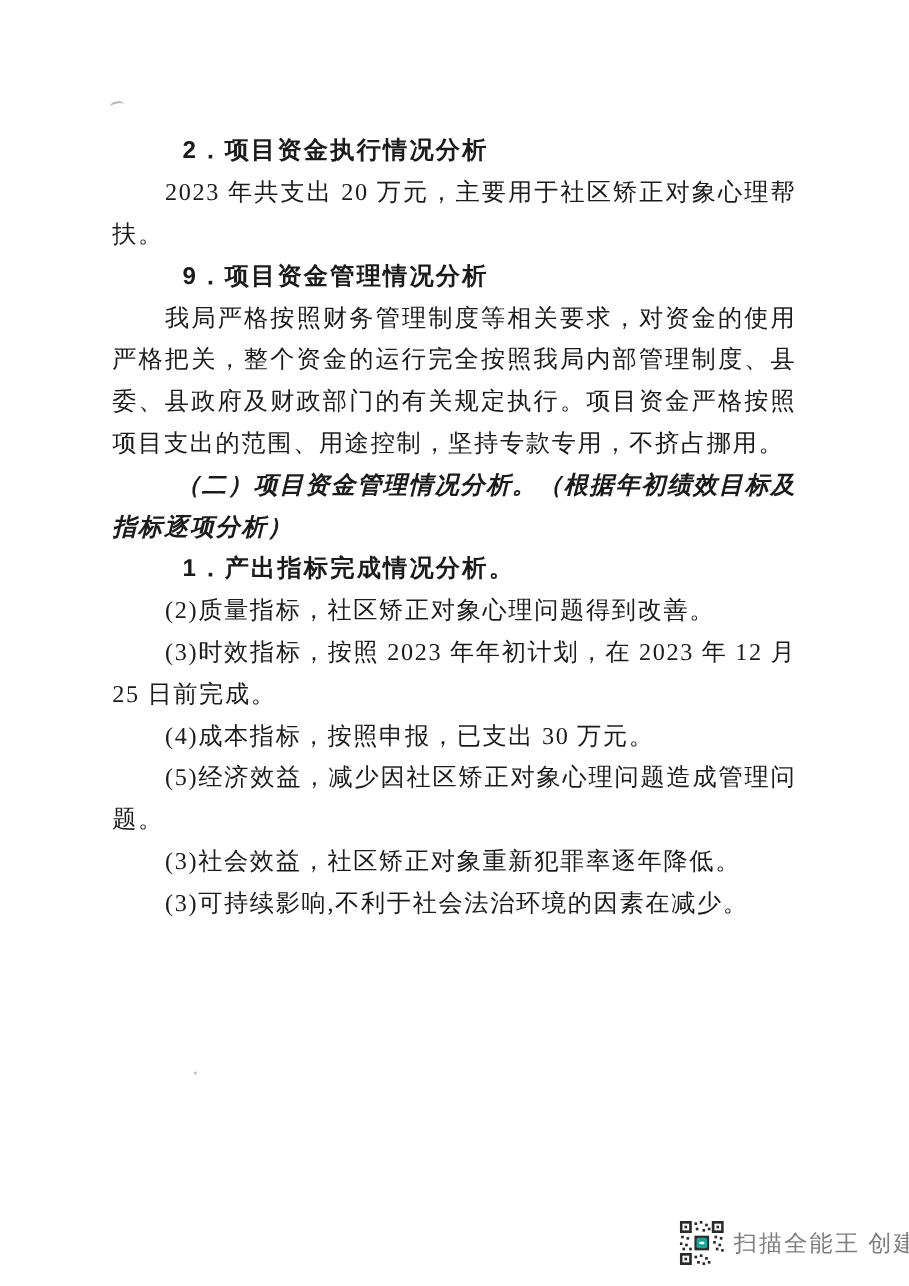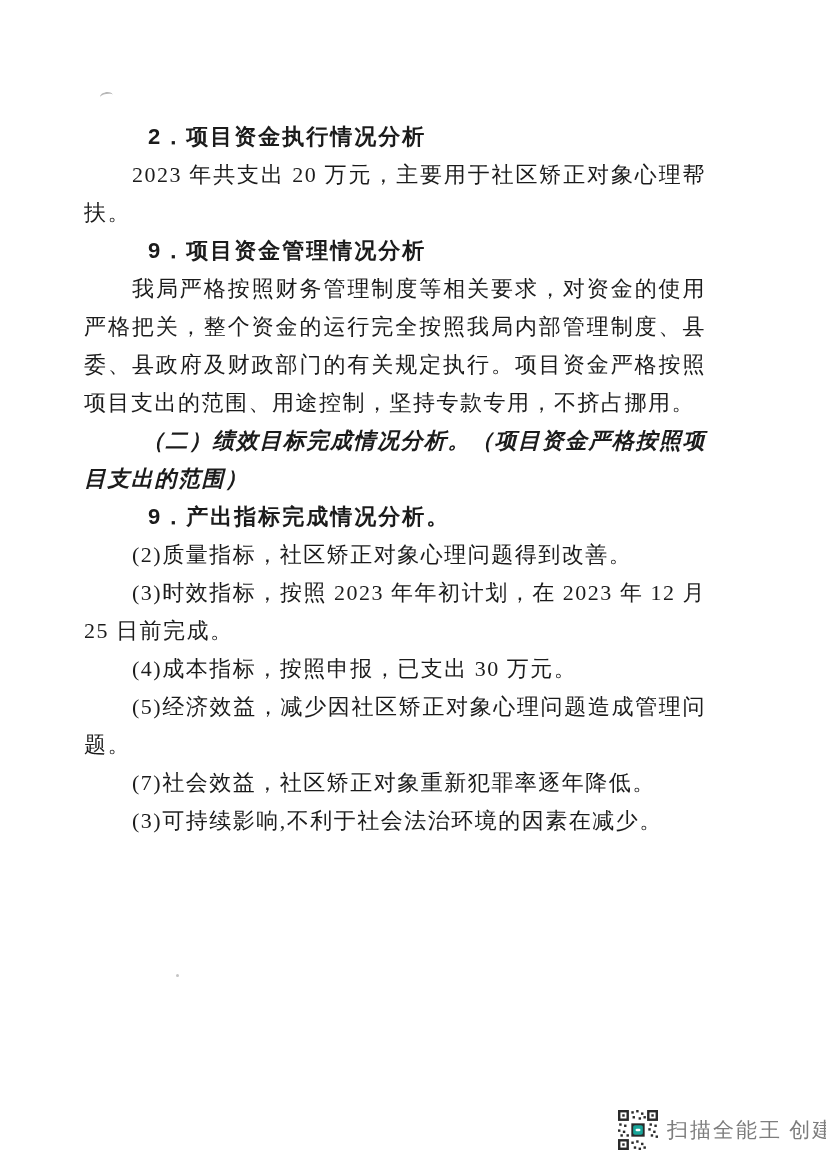--- a/index.html
+++ b/index.html
@@ -10,21 +10,21 @@
     overflow: hidden;
     font-family: "Liberation Serif", serif;
     color: #1b1b1b;
   }
   .page {
     position: absolute; inset: 0;
     background: #fff;
   }
   .doc {
     position: absolute;
-    left: 84px; top: 118px;
+    left: 102px; top: 118px;
     width: 622px;
     font-size: 22px;
     line-height: 38px;
     letter-spacing: 1.5px;
     text-align: justify;
   }
   .doc p { margin: 0; }
   .h {
     font-family: "Liberation Sans", sans-serif;
     font-weight: 700;
@@ -77,27 +77,27 @@
 <div class="page">
 
   <div class="smudge"></div>
   <div class="speck"></div>
 
   <div class="doc">
     <p class="h">2．项目资金执行情况分析</p>
     <p class="para">2023 年共支出 20 万元，主要用于社区矫正对象心理帮扶。</p>
     <p class="h">9．项目资金管理情况分析</p>
     <p class="para">我局严格按照财务管理制度等相关要求，对资金的使用严格把关，整个资金的运行完全按照我局内部管理制度、县委、县政府及财政部门的有关规定执行。项目资金严格按照项目支出的范围、用途控制，坚持专款专用，不挤占挪用。</p>
-    <p class="h-kai">（二）绩效目标完成情况分析。（项目资金严格按照项目支出的范围）</p>
-    <p class="h">9．产出指标完成情况分析。</p>
+    <p class="h-kai">（二）项目资金管理情况分析。（根据年初绩效目标及指标逐项分析）</p>
+    <p class="h">1．产出指标完成情况分析。</p>
     <p class="para">(2)质量指标，社区矫正对象心理问题得到改善。</p>
     <p class="para">(3)时效指标，按照 2023 年年初计划，在 2023 年 12 月 25 日前完成。</p>
     <p class="para">(4)成本指标，按照申报，已支出 30 万元。</p>
     <p class="para">(5)经济效益，减少因社区矫正对象心理问题造成管理问题。</p>
-    <p class="para">(7)社会效益，社区矫正对象重新犯罪率逐年降低。</p>
+    <p class="para">(3)社会效益，社区矫正对象重新犯罪率逐年降低。</p>
     <p class="para">(3)可持续影响,不利于社会法治环境的因素在减少。</p>
   </div>
 
   <div class="footer">
     <svg class="qr" viewBox="0 0 33 33" xmlns="http://www.w3.org/2000/svg">
       <g fill="#2a2a2a">
 
         <rect x="0" y="0" width="9" height="9"></rect>
         <rect x="24" y="0" width="9" height="9"></rect>
         <rect x="0" y="24" width="9" height="9"></rect>

